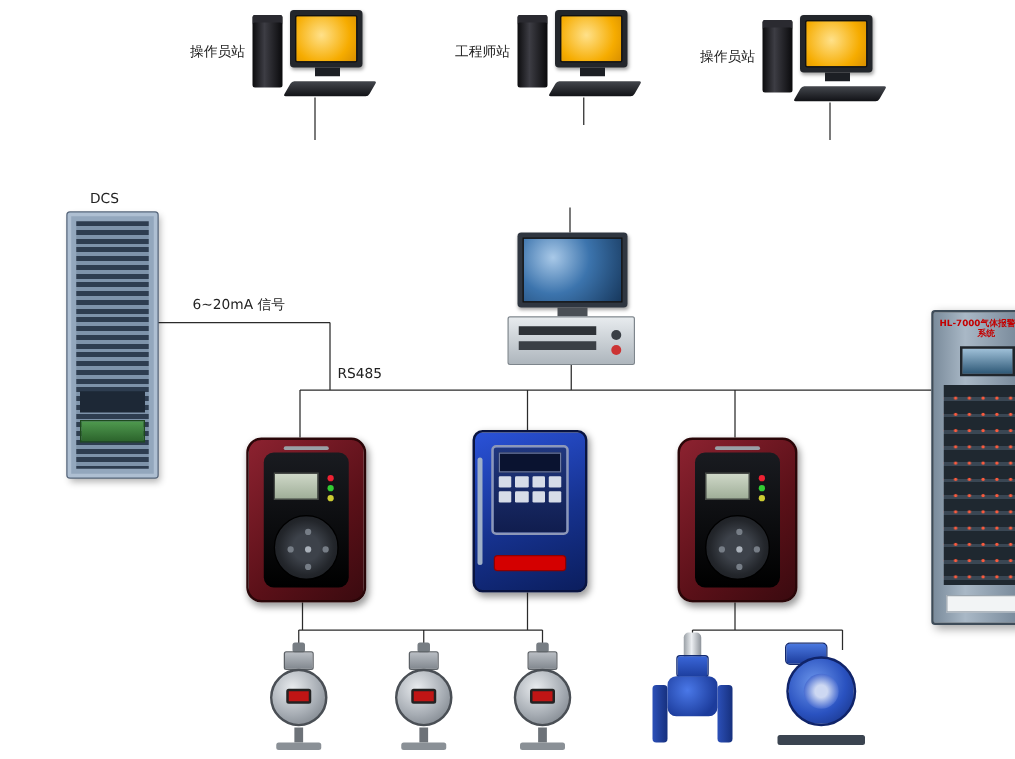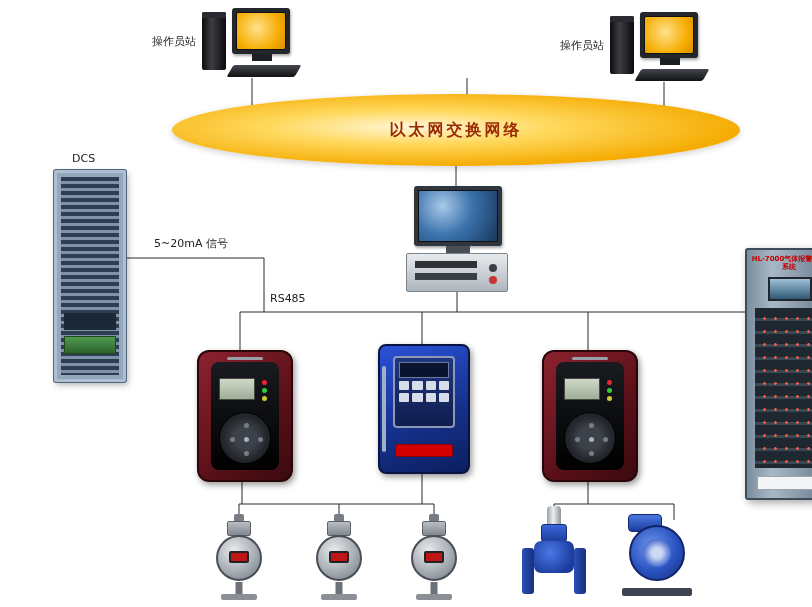--- a/index.html
+++ b/index.html
@@ -157,43 +157,49 @@
   <div class="dev pc" style="left:160px;top:8px">
     <div class="pc-label">操作员站</div>
     <div class="tower"></div>
     <div class="crt">
         <div class="crt-screen"></div>
       </div>
     <div class="crt-stand"></div>
     <div class="keyboard"></div>
   </div>
 
+  <div class="dev pc" style="left:372px;top:8px">
+    <div class="pc-label">工程师站</div>
+    <div class="tower"></div>
+    <div class="crt">
+        <div class="crt-screen"></div>
+      </div>
+    <div class="crt-stand"></div>
+    <div class="keyboard"></div>
+  </div>
 
   <div class="dev pc" style="left:568px;top:12px">
     <div class="pc-label">操作员站</div>
     <div class="tower"></div>
     <div class="crt">
         <div class="crt-screen"></div>
       </div>
     <div class="crt-stand"></div>
     <div class="keyboard"></div>
   </div>
 
-  <div class="dev ellipse">
-    <span class="ellipse-text">以太网交换网络</span>
-  </div>
 
   <div class="lbl" style="left:30px;top:152px">DCS</div>
   <div class="dev dcs-rack">
     <div class="dcs-slots"></div>
     <div class="dcs-module-dark"></div>
     <div class="dcs-module-green"></div>
   </div>
 
-  <div class="lbl" style="left:112px;top:236px">5~20mA 信号</div>
+  <div class="lbl" style="left:112px;top:236px">6~20mA 信号</div>
   <div class="lbl" style="left:228px;top:292px">RS485</div>
 
   <div class="dev scada-monitor">
     <div class="scada-screen"></div>
   </div>
   <div class="dev scada-stand"></div>
   <div class="dev ipc">
     <div class="ipc-bay1"></div>
     <div class="ipc-bay2"></div>
     <div class="ipc-btn"></div>

